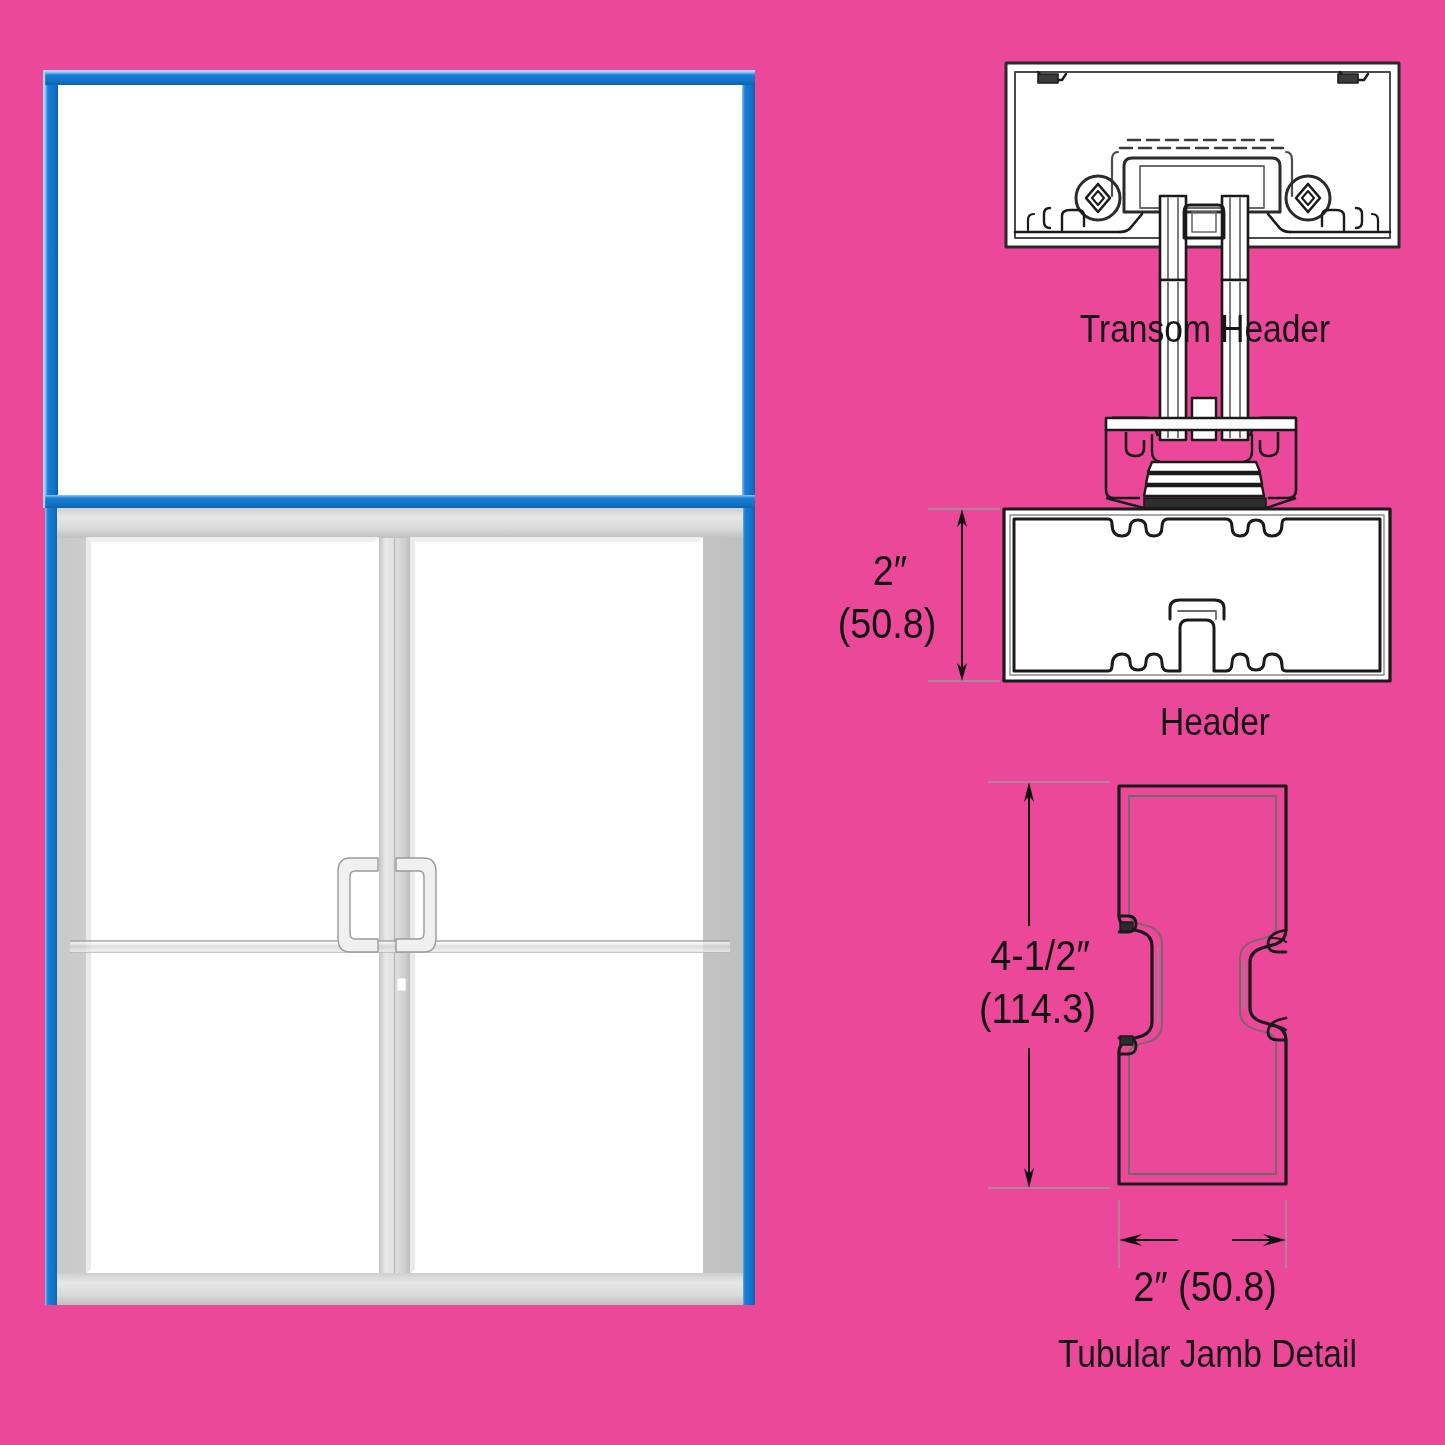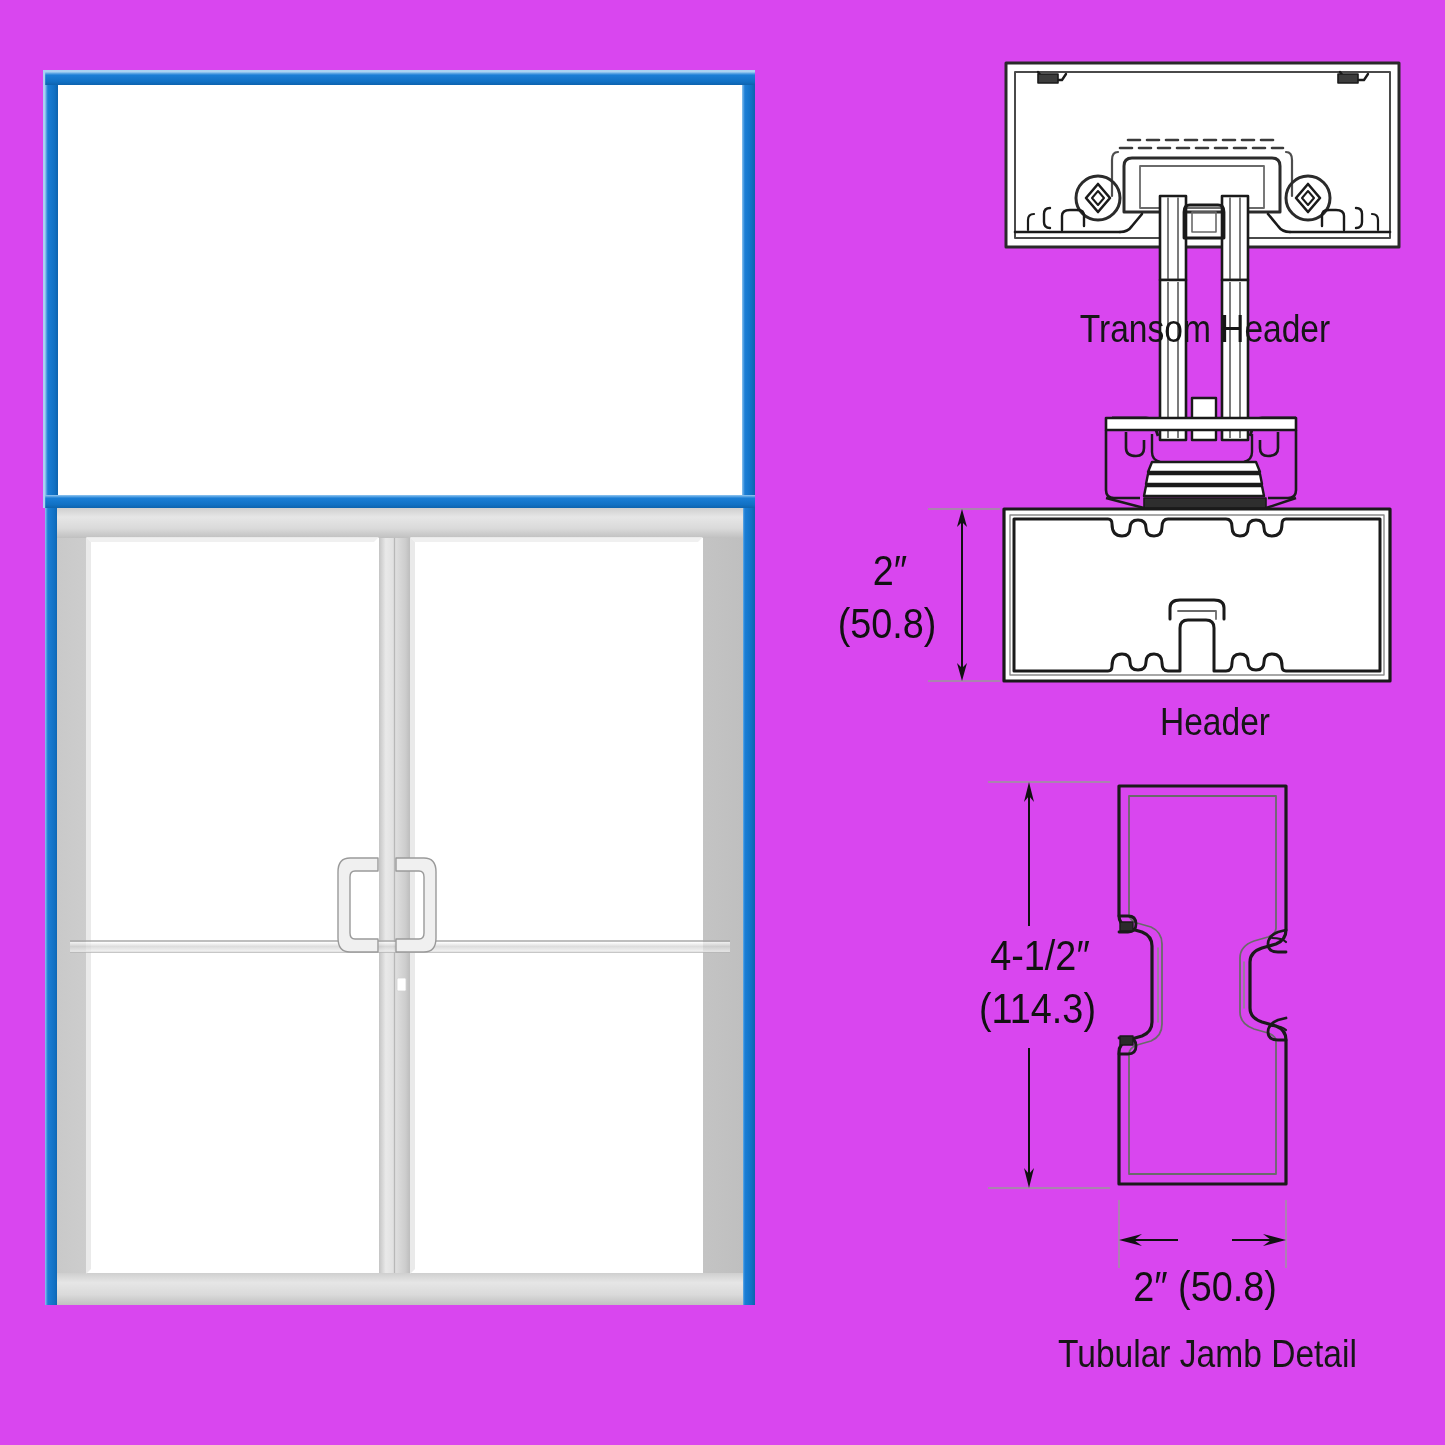--- a/index.html
+++ b/index.html
@@ -12,21 +12,21 @@
     height: 1445px;
     font-family: "Liberation Sans", sans-serif;
     overflow: hidden;
     position: relative;
   }
   #stage {
     position: absolute;
     left: 0; top: 0;
     width: 1445px;
     height: 1445px;
-    background: #d946ef;
+    background: #ec4899;
   }
   .svg-layer {
     position: absolute;
     left: 0; top: 0;
     width: 1445px;
     height: 1445px;
   }
   .cap {
     position: absolute;
     text-align: center;

